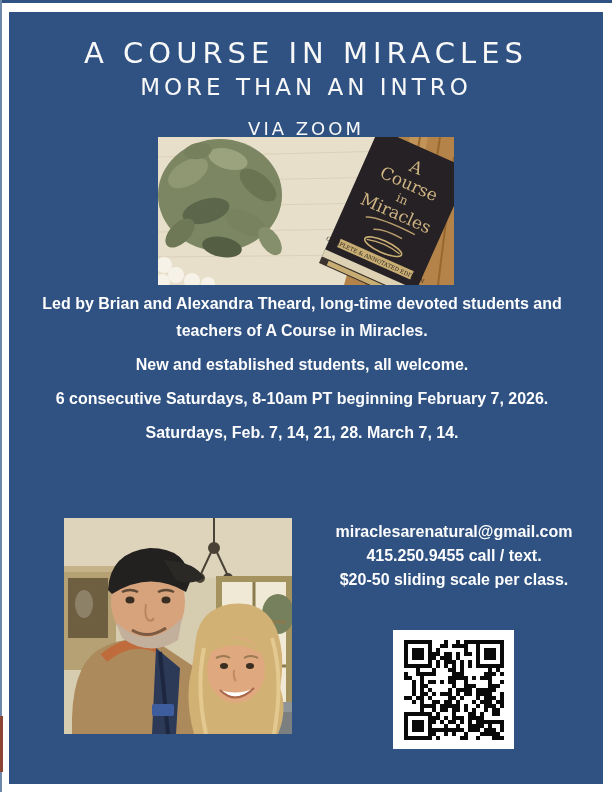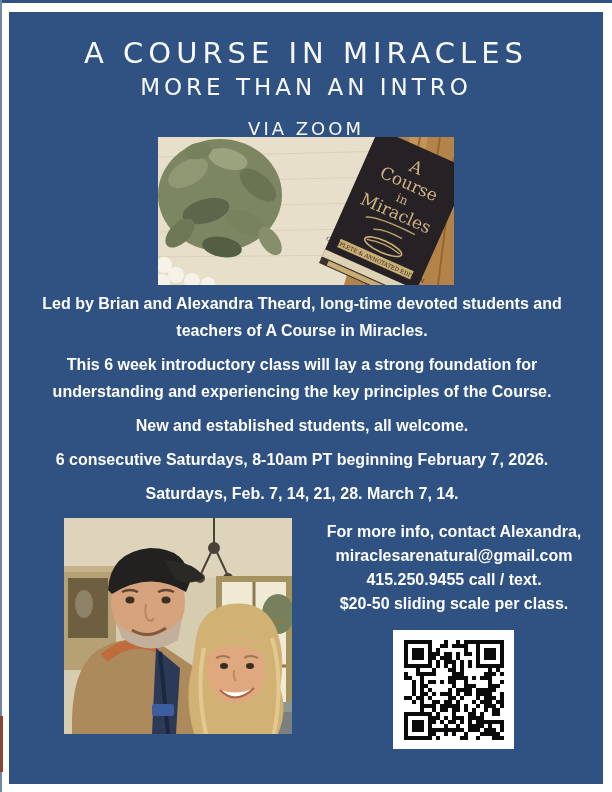--- a/index.html
+++ b/index.html
@@ -118,21 +118,20 @@
         <path d="M -14 24 q 10 -5 30 -3" stroke="#b79d6c" stroke-width="1.4" fill="none"></path>
         <ellipse cx="2" cy="36" rx="20" ry="6" fill="none" stroke="#c9ae74" stroke-width="1.6"></ellipse>
         <path d="M -16 36 q 18 -5 36 0" stroke="#c9ae74" stroke-width="1.2" fill="none"></path>
         <rect x="-40" y="46" width="80" height="9" fill="#c9ae74"></rect>
         <text x="0" y="53" font-size="5.5" fill="#2a2420" text-anchor="middle" font-family="DejaVu Serif, serif">COMPLETE &amp; ANNOTATED EDITION</text>
       </g>
     </svg>
 
     <div class="body-text">
       <p>Led by Brian and Alexandra Theard, long-time devoted students and teachers of A Course in Miracles.</p>
-      <p>This 6 week introductory class will lay a strong foundation for understanding and experiencing the key principles of the Course.</p>
       <p>New and established students, all welcome.</p>
       <p>6 consecutive Saturdays, 8-10am PT beginning February 7, 2026.</p>
       <p>Saturdays, Feb. 7, 14, 21, 28. March 7, 14.</p>
     </div>
 
     <svg class="couple-photo" viewBox="0 0 228 216" preserveAspectRatio="none">
 
       <rect x="0" y="0" width="228" height="216" fill="#d6ccb0"></rect>
       <rect x="0" y="0" width="228" height="60" fill="#ddd4bb"></rect>
 
@@ -191,21 +190,20 @@
       <ellipse cx="160" cy="148" rx="4" ry="3" fill="#3a2d22"></ellipse>
       <ellipse cx="186" cy="148" rx="4" ry="3" fill="#3a2d22"></ellipse>
       <path d="M 152 140 Q 160 136 166 140" stroke="#9a7a52" stroke-width="2" fill="none"></path>
       <path d="M 180 140 Q 186 136 194 140" stroke="#9a7a52" stroke-width="2" fill="none"></path>
       <path d="M 170 152 Q 169 160 172 163" stroke="#c08b64" stroke-width="2" fill="none"></path>
       <path d="M 156 172 Q 172 186 190 170 Q 174 178 156 172 Z" fill="#ffffff"></path>
       <path d="M 156 172 Q 172 188 190 170" stroke="#a9684a" stroke-width="2" fill="none"></path>
     </svg>
 
     <div class="contact">
-      <div>For more info, contact Alexandra,</div>
       <div>miraclesarenatural@gmail.com</div>
       <div>415.250.9455 call / text.</div>
       <div>$20-50 sliding scale per class.</div>
     </div>
 
     <div class="qr-box">
       <div class="qr-grid" id="qr">
           <i class="d"></i>
           <i class="d"></i>
           <i class="d"></i>

